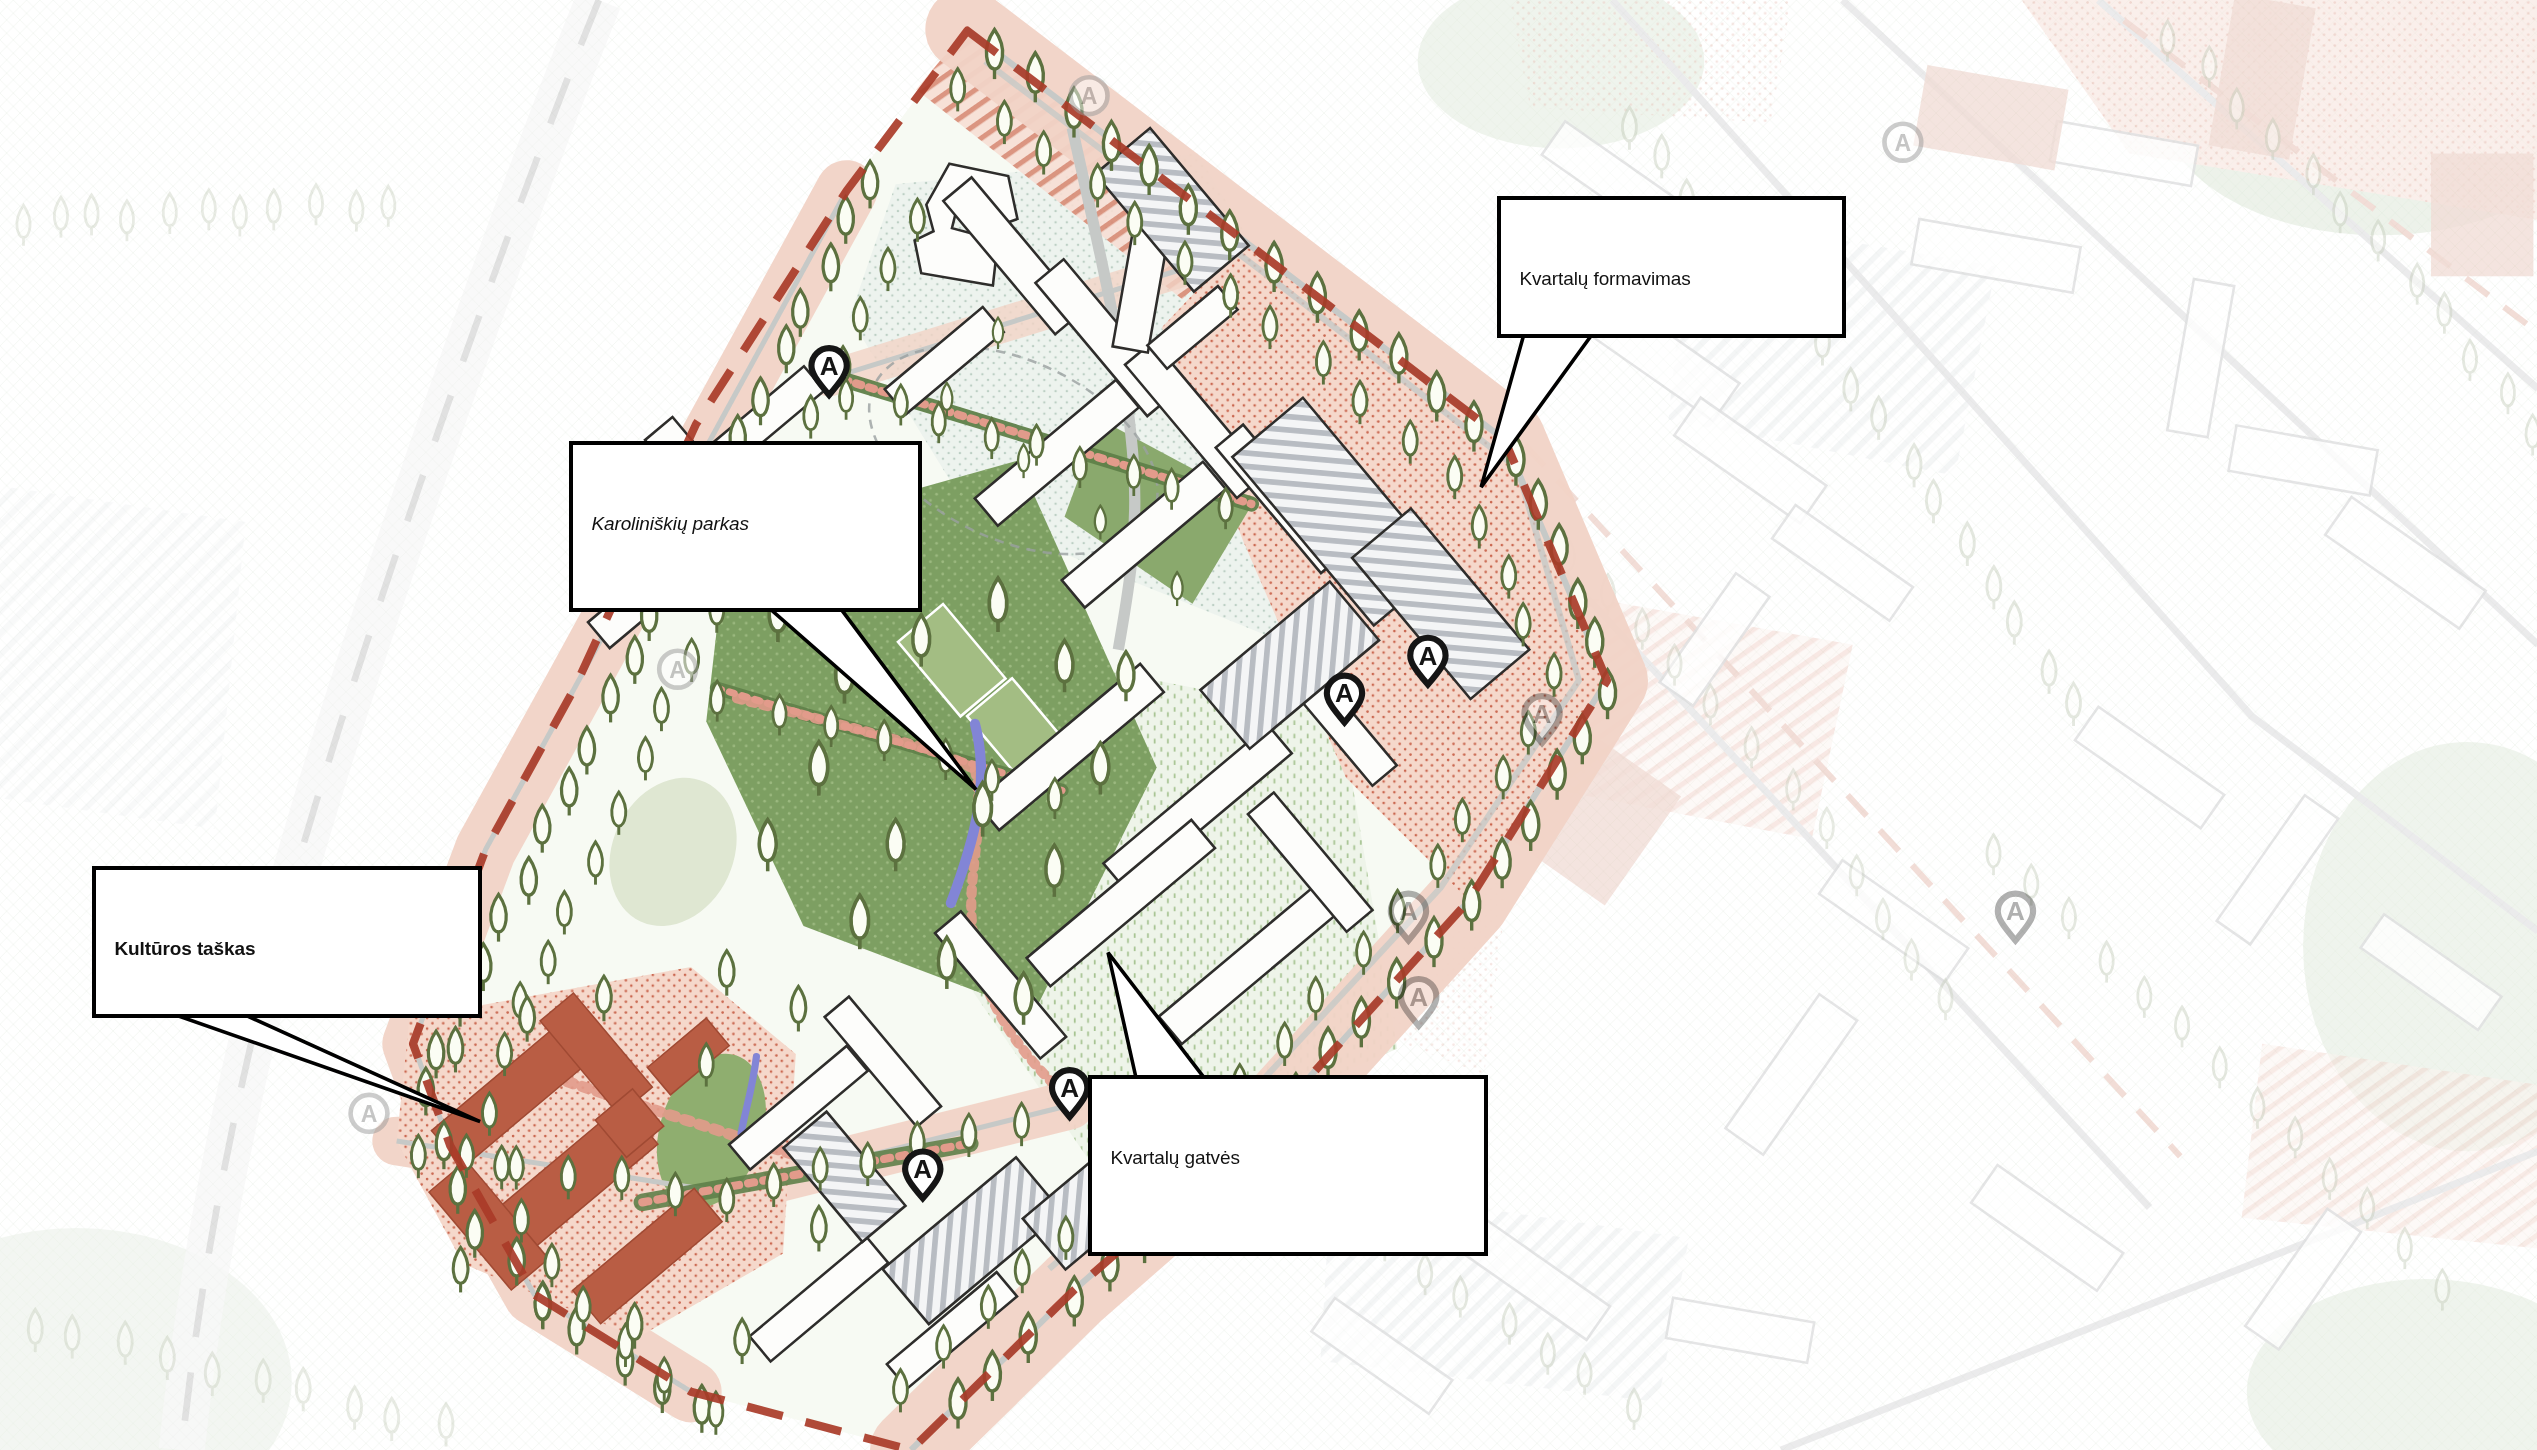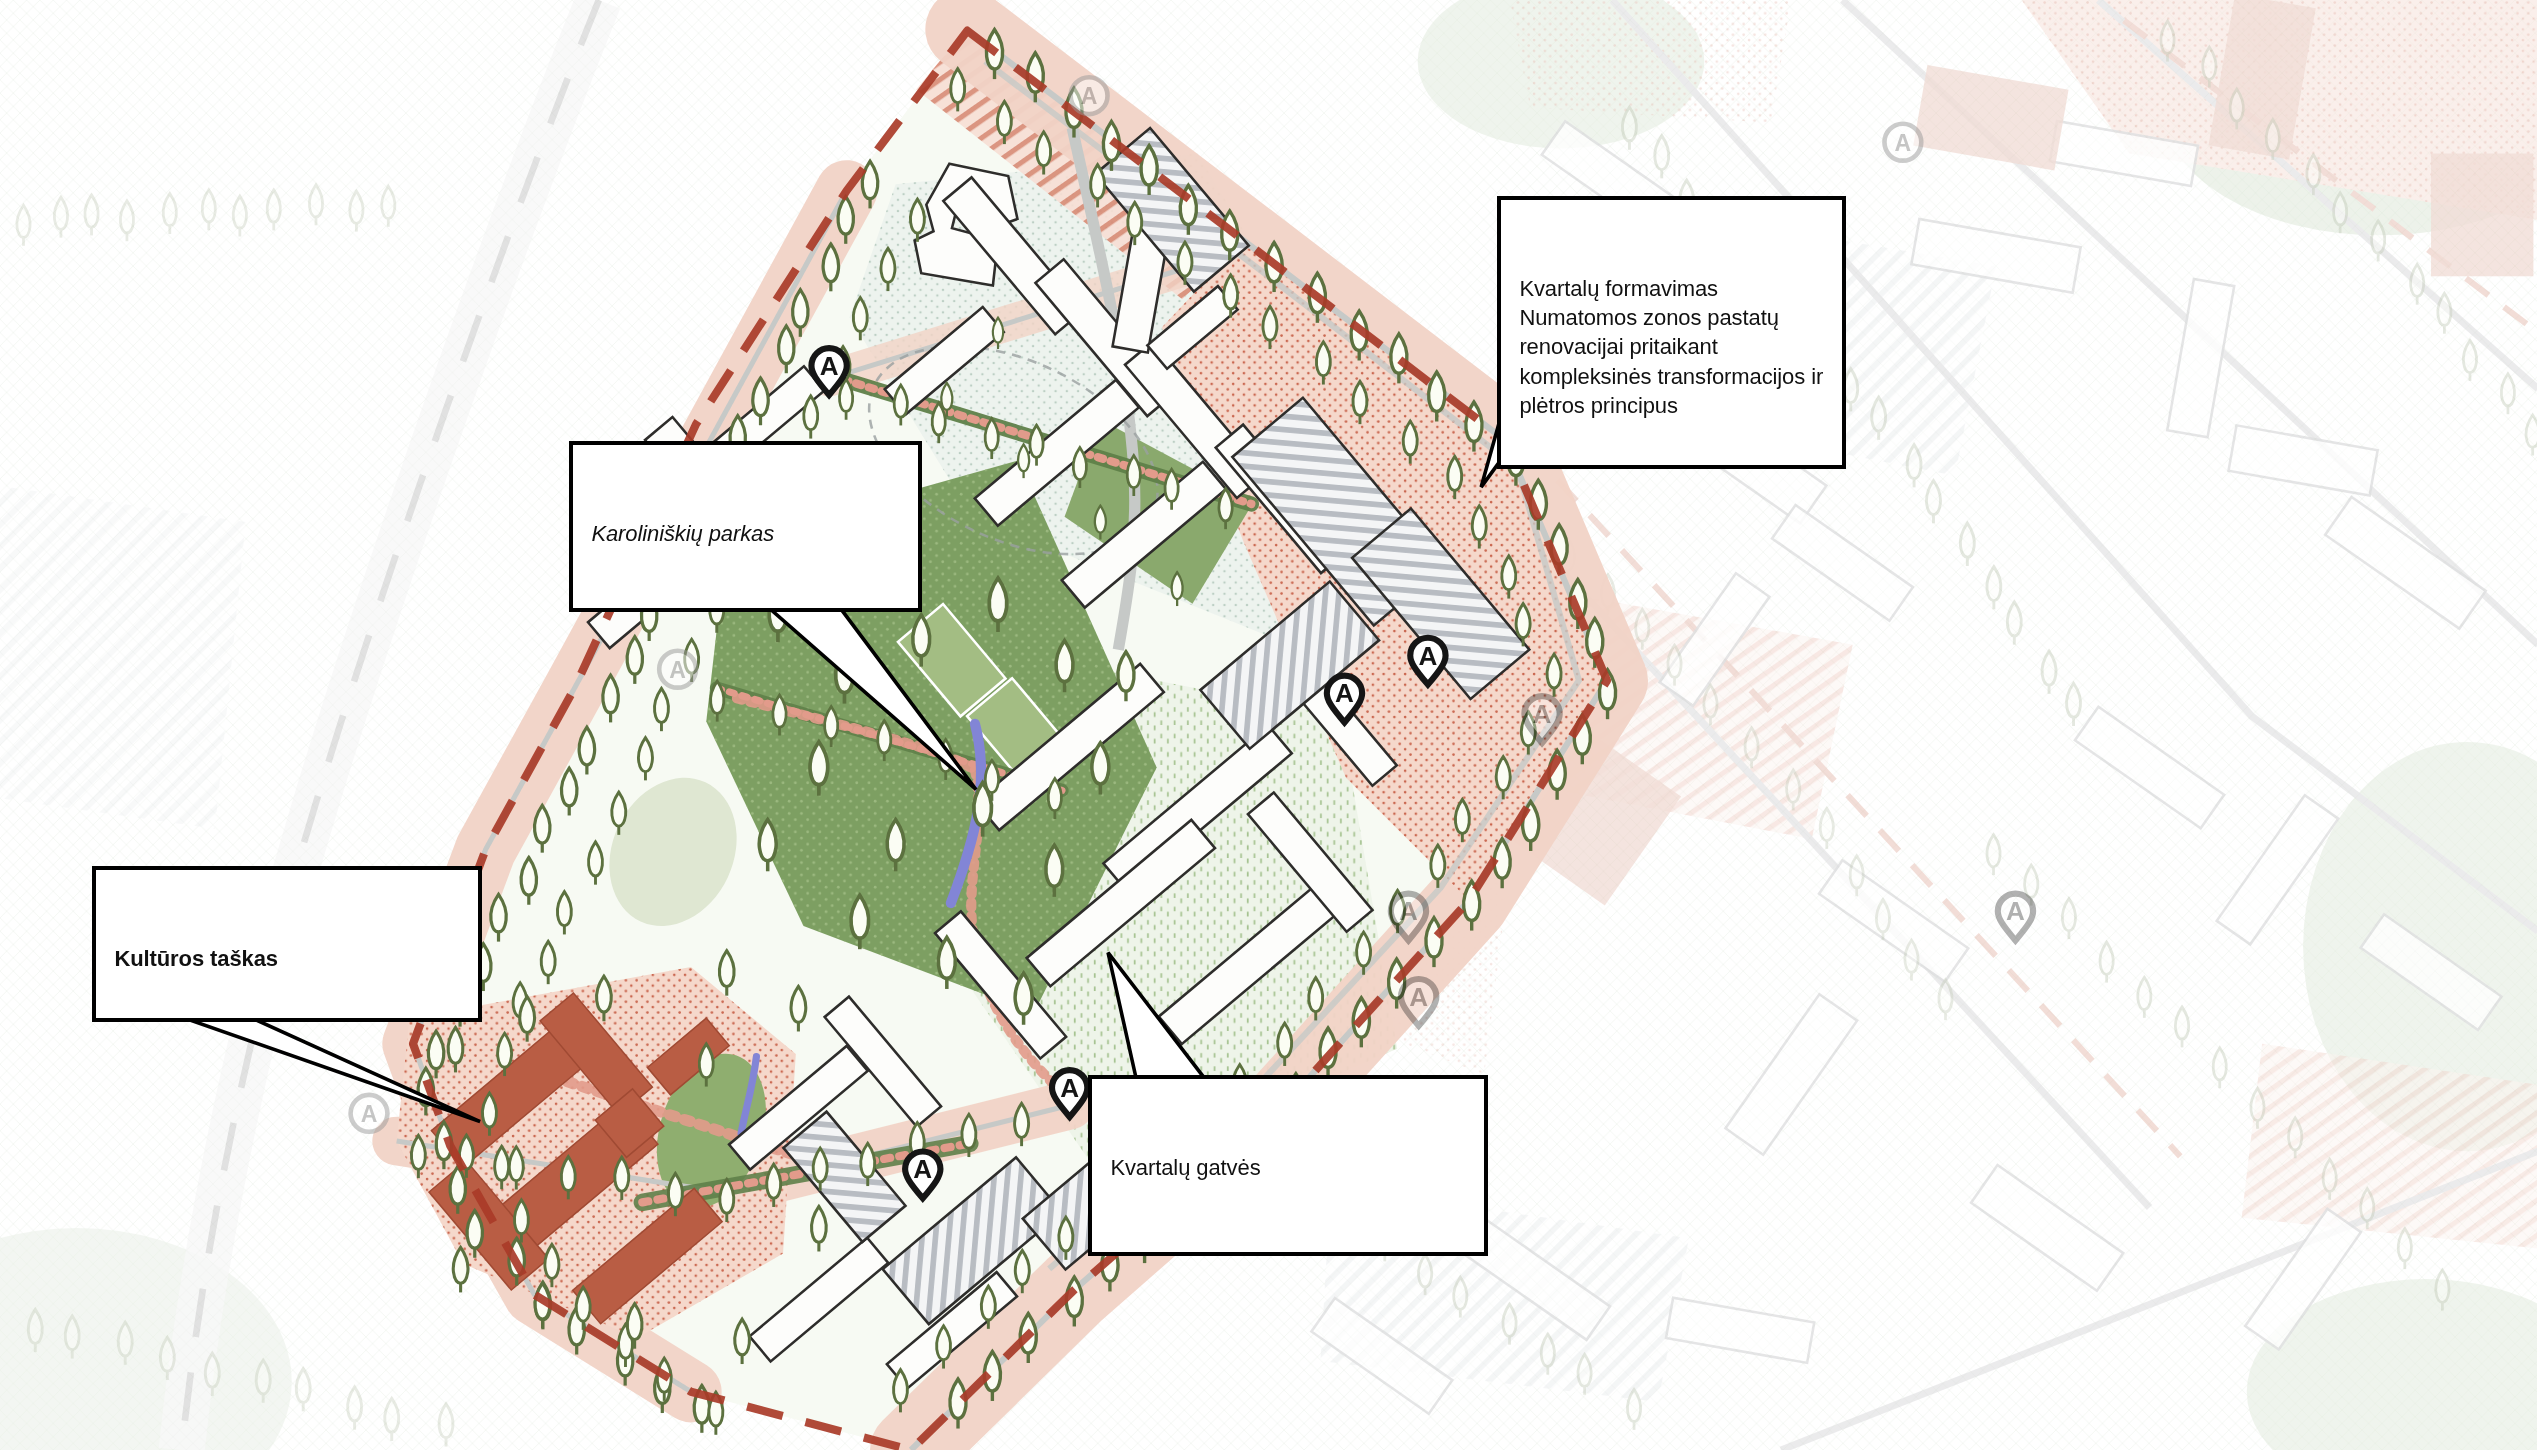--- a/index.html
+++ b/index.html
@@ -4,21 +4,21 @@
 <style>
   html,body{margin:0;padding:0;}
   body{
     width:2538px;height:1450px;position:relative;overflow:hidden;background:#ffffff;
     font-family:"Liberation Sans", sans-serif;
   }
   #map-wrap{position:absolute;inset:0;}
   #map-wrap svg{position:absolute;left:0;top:0;width:2538px;height:1450px;display:block;}
   .callout{
     position:absolute;box-sizing:border-box;background:#ffffff;border:4.6px solid #000000;
-    padding:15.4px 18.4px;color:#111111;font-size:22px;line-height:1.33;font-weight:500;
+    padding:15.4px 18.4px;color:#111111;font-size:19px;line-height:1.33;font-weight:500;
     letter-spacing:-0.1px;white-space:pre-wrap;
   }
   .callout .c-title{display:block;}
   .callout .c-body{display:block;}
 </style>
 </head>
 <body>
 
 <div id="map-wrap">
 <svg viewBox="0 0 4959 2834" preserveAspectRatio="none">
@@ -532,21 +532,21 @@
   <g id="leaders" fill="#ffffff" stroke="#000000" stroke-width="7">
     <polygon points="2978,652 3112,652 2894,952"></polygon>
     <polygon points="1500,1186 1640,1186 1907,1543"></polygon>
     <polygon points="338,1982 475,1982 938,2192"></polygon>
     <polygon points="2220,2108 2354,2108 2165,1862"></polygon>
   </g>
 </svg>
 </div>
 
 <div class="callout" style="left:1497px;top:196px;width:349px;min-height:142px;">
-  <span class="c-title">Kvartalų formavimas</span><span class="c-body">Numatomos zonos pastatų renovacijai pritaikant kompleksinės transformacijos ir plėtros principus</span>
+  <span class="c-title">Kvartalų formavimas</span>
 </div>
 
 <div class="callout" style="left:569px;top:441px;width:353px;min-height:171px;font-style:italic;">
   <span class="c-title">Karoliniškių parkas</span>
 </div>
 
 <div class="callout" style="left:92px;top:866px;width:390px;min-height:152px;font-weight:bold;">
   <span class="c-title">Kultūros taškas</span>
 </div>
 

